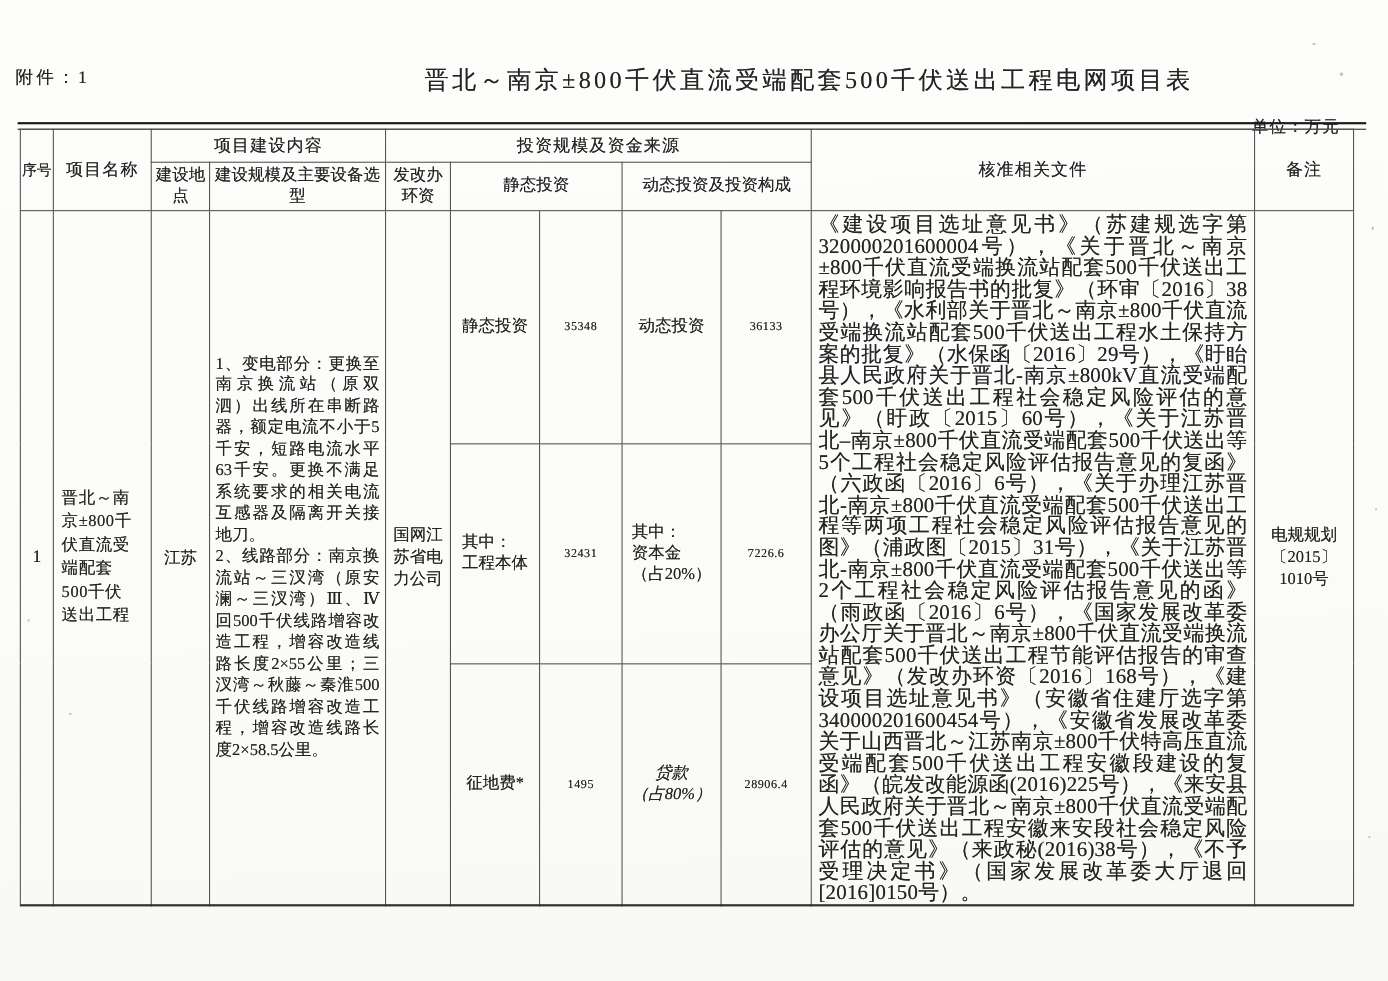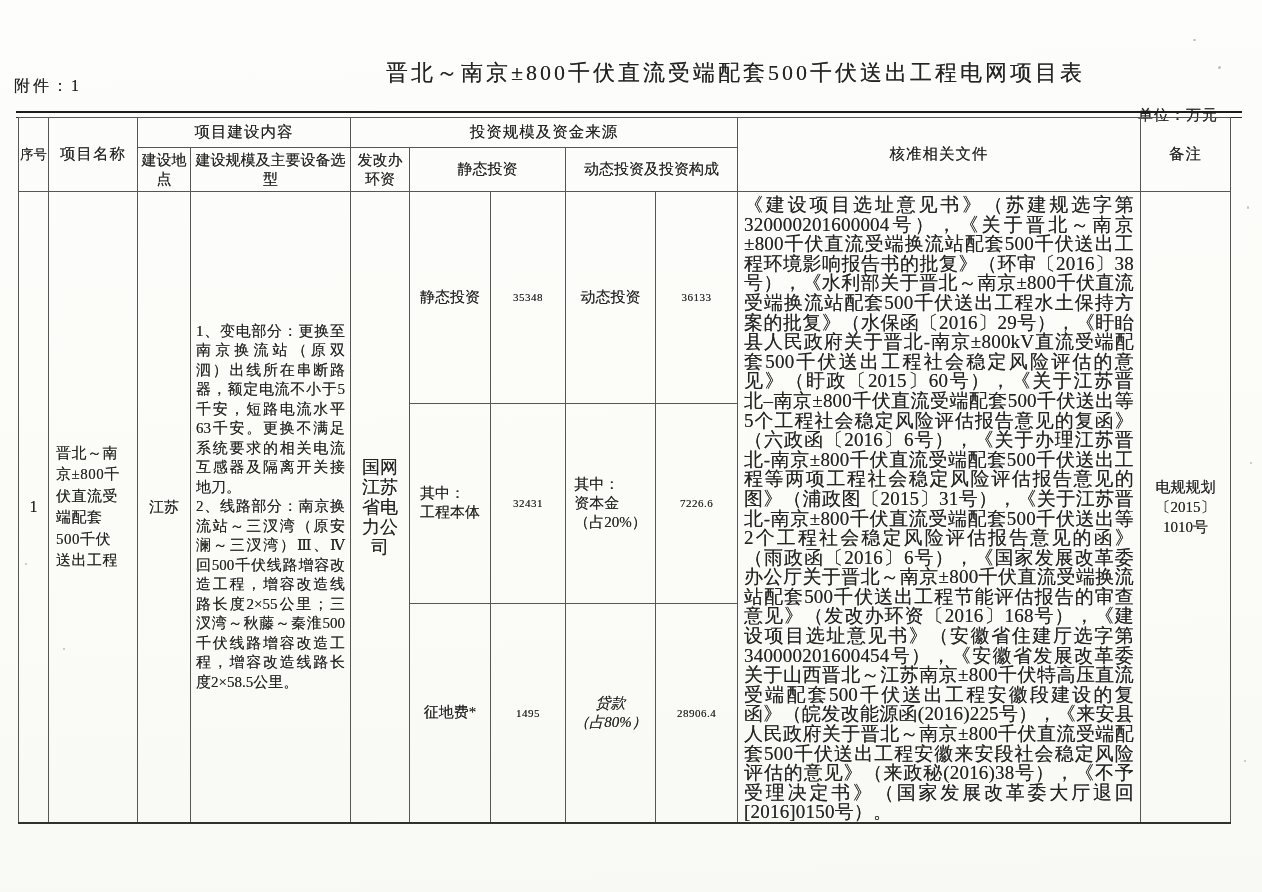--- a/index.html
+++ b/index.html
@@ -3,21 +3,21 @@
 <meta charset="utf-8">
 <style>
   html,body { margin:0; padding:0; background:#e8e8e6; }
   .page {
     position:relative; width:1262px; height:892px; margin:0 auto;
     background:linear-gradient(178deg,#fdfdfb 0%, #fbfbf8 60%, #f8f8f5 100%);
     font-family:"Liberation Serif","DejaVu Serif",serif;
     color:#242424; overflow:hidden;
     text-shadow:0 0 .5px rgba(45,45,45,.7);
   }
-  .attachment { position:absolute; left:14px; top:76px; font-size:16px; letter-spacing:3px; }
+  .attachment { position:absolute; left:14px; top:60px; font-size:16px; letter-spacing:3px; }
   .title { position:absolute; left:386px; top:58px; font-size:22px; letter-spacing:3px; white-space:nowrap; }
   .unit { position:absolute; left:1138px; top:106px; font-size:15px; letter-spacing:1px; white-space:nowrap; }
   .toprule { position:absolute; left:16px; top:111px; width:1226px; height:4px;
     border-top:2.5px solid #1c1c1c; border-bottom:1.5px solid #2c2c2c; }
   table.grid {
     position:absolute; left:18px; top:117px; width:1212px;
     border-collapse:collapse; table-layout:fixed;
     border-left:1.5px solid #3d3d3d; border-right:1.5px solid #3d3d3d;
     border-bottom:2px solid #303030;
   }
@@ -26,21 +26,21 @@
   tr.h2 { height:44px; }
   tr.b1 { height:182px; }
   tr.b2 { height:172px; }
   tr.b3 { height:189px; }
   td.c  { text-align:center; }
   .hd   { text-align:center; font-size:15.5px; letter-spacing:1px; }
   .hd2  { text-align:center; font-size:15px; line-height:19px; padding:1px; }
   .hd-serial { font-size:13.5px; letter-spacing:0; padding:0; }
   td.name { font-size:15px; line-height:21.5px; text-align:left; padding:0 16px 0 7px; letter-spacing:.5px; }
   td.scale { font-size:15px; line-height:19.5px; text-align:justify; padding:2px 5px; white-space:pre-line; }
-  td.legal { font-size:18px; line-height:20px; padding:0 5px; }
+  td.legal { font-size:15px; line-height:20px; padding:0 5px; }
   td.num { font-size:11px; letter-spacing:.5px; }
   td.lbl { font-size:15px; line-height:19px; }
   .preline { white-space:pre-line;font-style:italic; }
   .blk { display:inline-block; text-align:left; white-space:pre-line; }
   td.docs { vertical-align:top; text-align:justify; font-size:19px; line-height:19.6px; padding:3px 6px 0 6px; letter-spacing:.2px; }
   td.remark { font-size:15px; line-height:20px; padding:0 3px; }
   .speck { position:absolute; background:#8d8d8d; border-radius:50%; opacity:.55; }
 </style>
 </head>
 <body>

